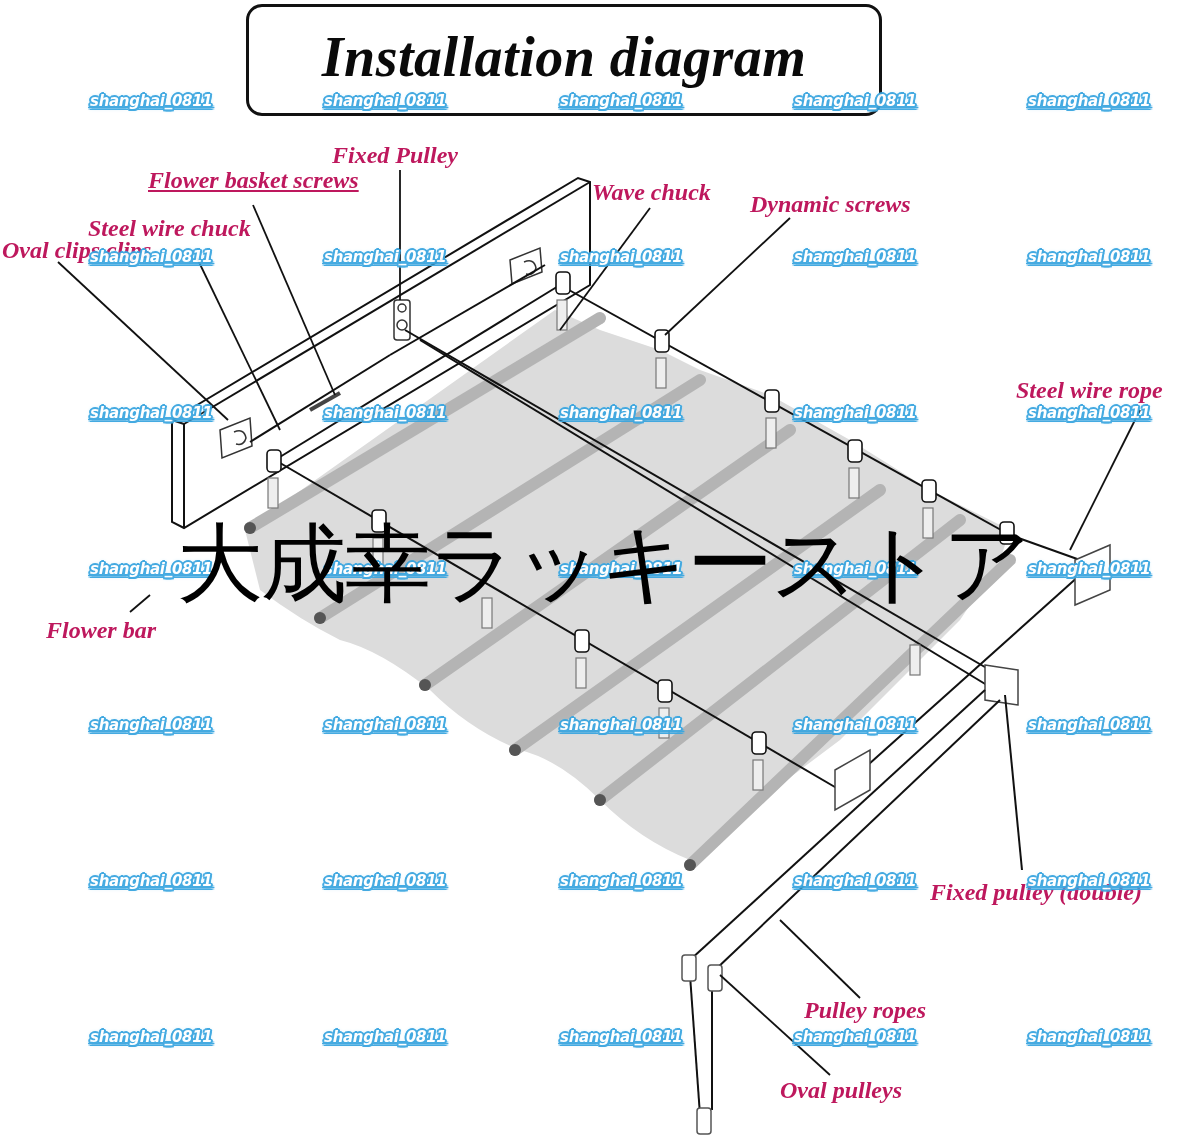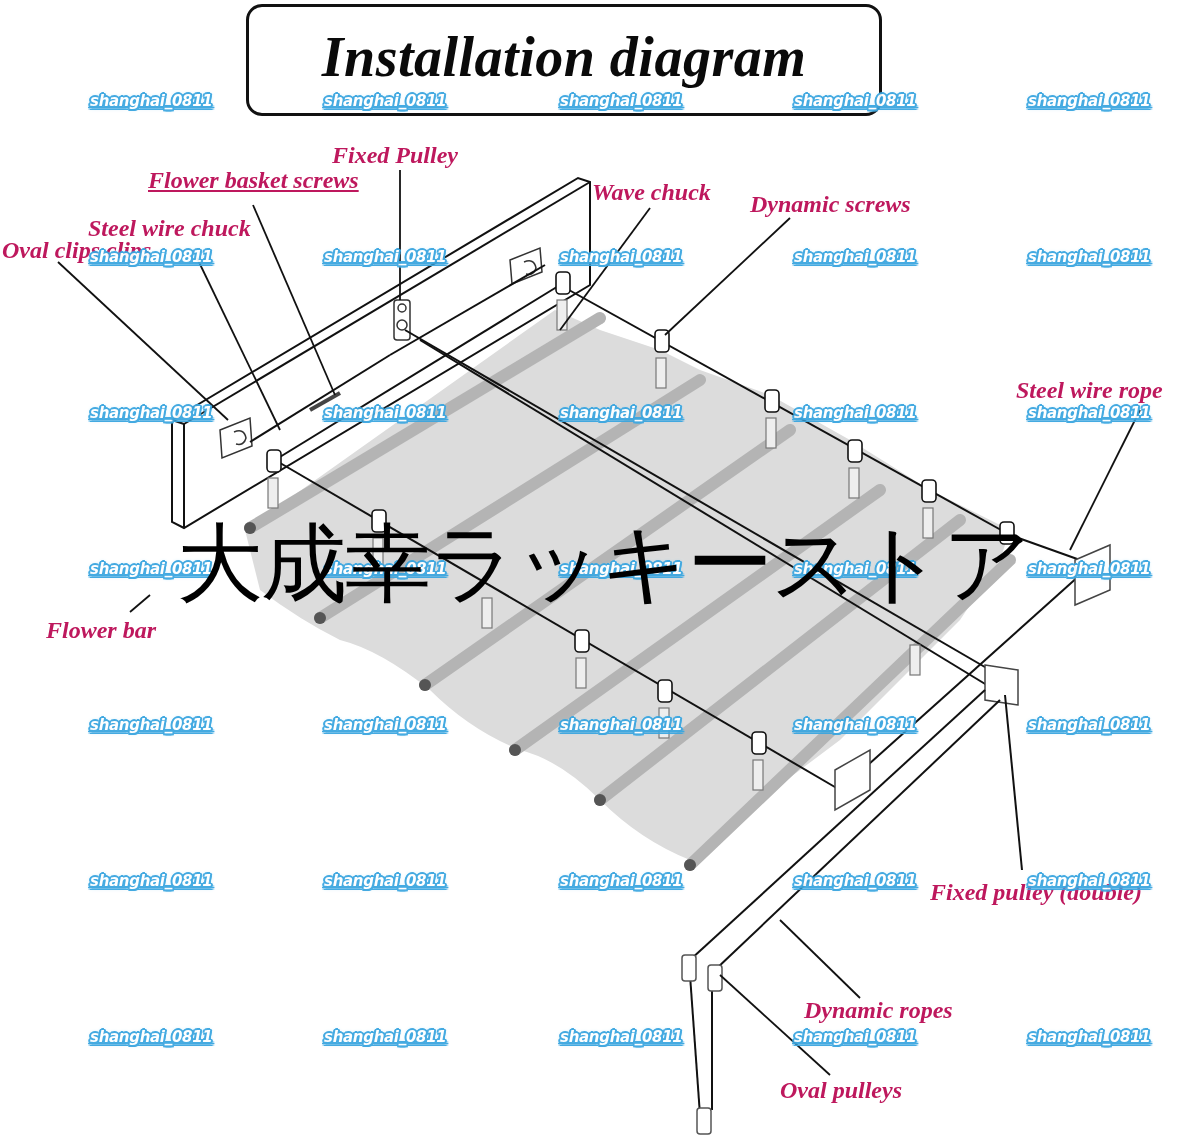--- a/index.html
+++ b/index.html
@@ -167,21 +167,21 @@
 
 <span class="label" style="left:332px; top:143px;">Fixed Pulley</span>
 <span class="label" style="left:148px; top:168px;text-decoration:underline;">Flower basket screws</span>
 <span class="label" style="left:88px; top:216px;">Steel wire chuck</span>
 <span class="label" style="left:2px; top:238px;">Oval clips clips</span>
 <span class="label" style="left:592px; top:180px;">Wave chuck</span>
 <span class="label" style="left:750px; top:192px;">Dynamic screws</span>
 <span class="label" style="left:1016px; top:378px;">Steel wire rope</span>
 <span class="label" style="left:46px; top:618px;">Flower bar</span>
 <span class="label" style="left:930px; top:880px;">Fixed pulley (double)</span>
-<span class="label" style="left:804px; top:998px;">Dynamic ropes</span>
+<span class="label" style="left:804px; top:998px;">Pulley ropes</span>
 <span class="label" style="left:780px; top:1078px;">Oval pulleys</span>
 
 <div id="watermarks">
     <span class="watermark" style="left: 66px; top: 94px;">shanghai_0811</span>
     <span class="watermark" style="left: 300px; top: 94px;">shanghai_0811</span>
     <span class="watermark" style="left: 536px; top: 94px;">shanghai_0811</span>
     <span class="watermark" style="left: 770px; top: 94px;">shanghai_0811</span>
     <span class="watermark" style="left: 1004px; top: 94px;">shanghai_0811</span>
     <span class="watermark" style="left: 66px; top: 250px;">shanghai_0811</span>
     <span class="watermark" style="left: 300px; top: 250px;">shanghai_0811</span>

